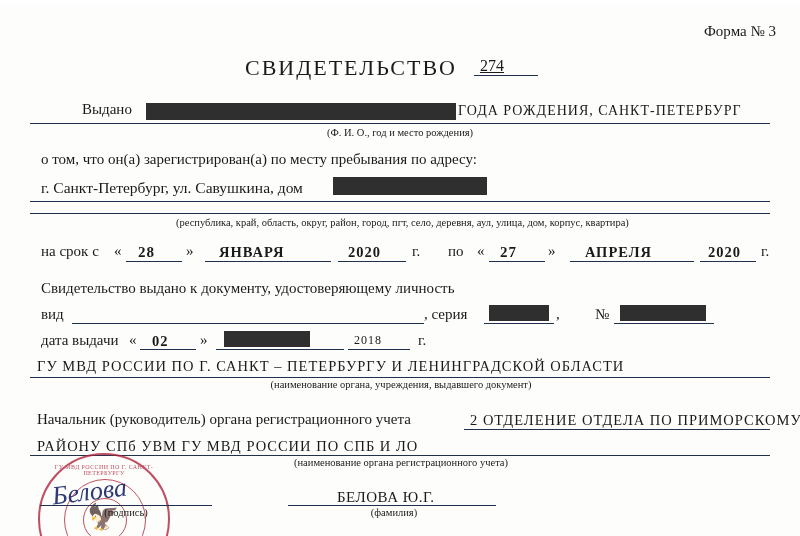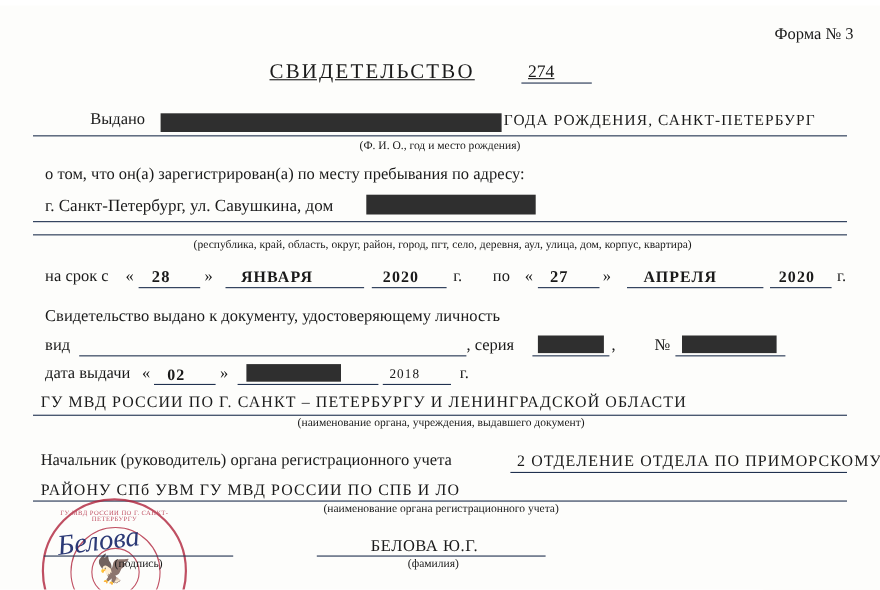--- a/index.html
+++ b/index.html
@@ -30,24 +30,23 @@
     top: 18px;
     font-size: 15px;
     font-family: "Liberation Serif", serif;
   }
 
   
   .title {
     position: absolute;
     left: 245px;
     top: 50px;
-    font-size: 19px;
+    font-size: 22px;
     letter-spacing: 2.0px;
     font-family: "Liberation Serif", serif;
-    text-decoration: underline;
   }
   .cert-number {
     position: absolute;
     left: 480px;
     top: 52px;
     font-size: 16px;
     text-decoration: underline;
   }
   .subtitle {
     position: absolute;

